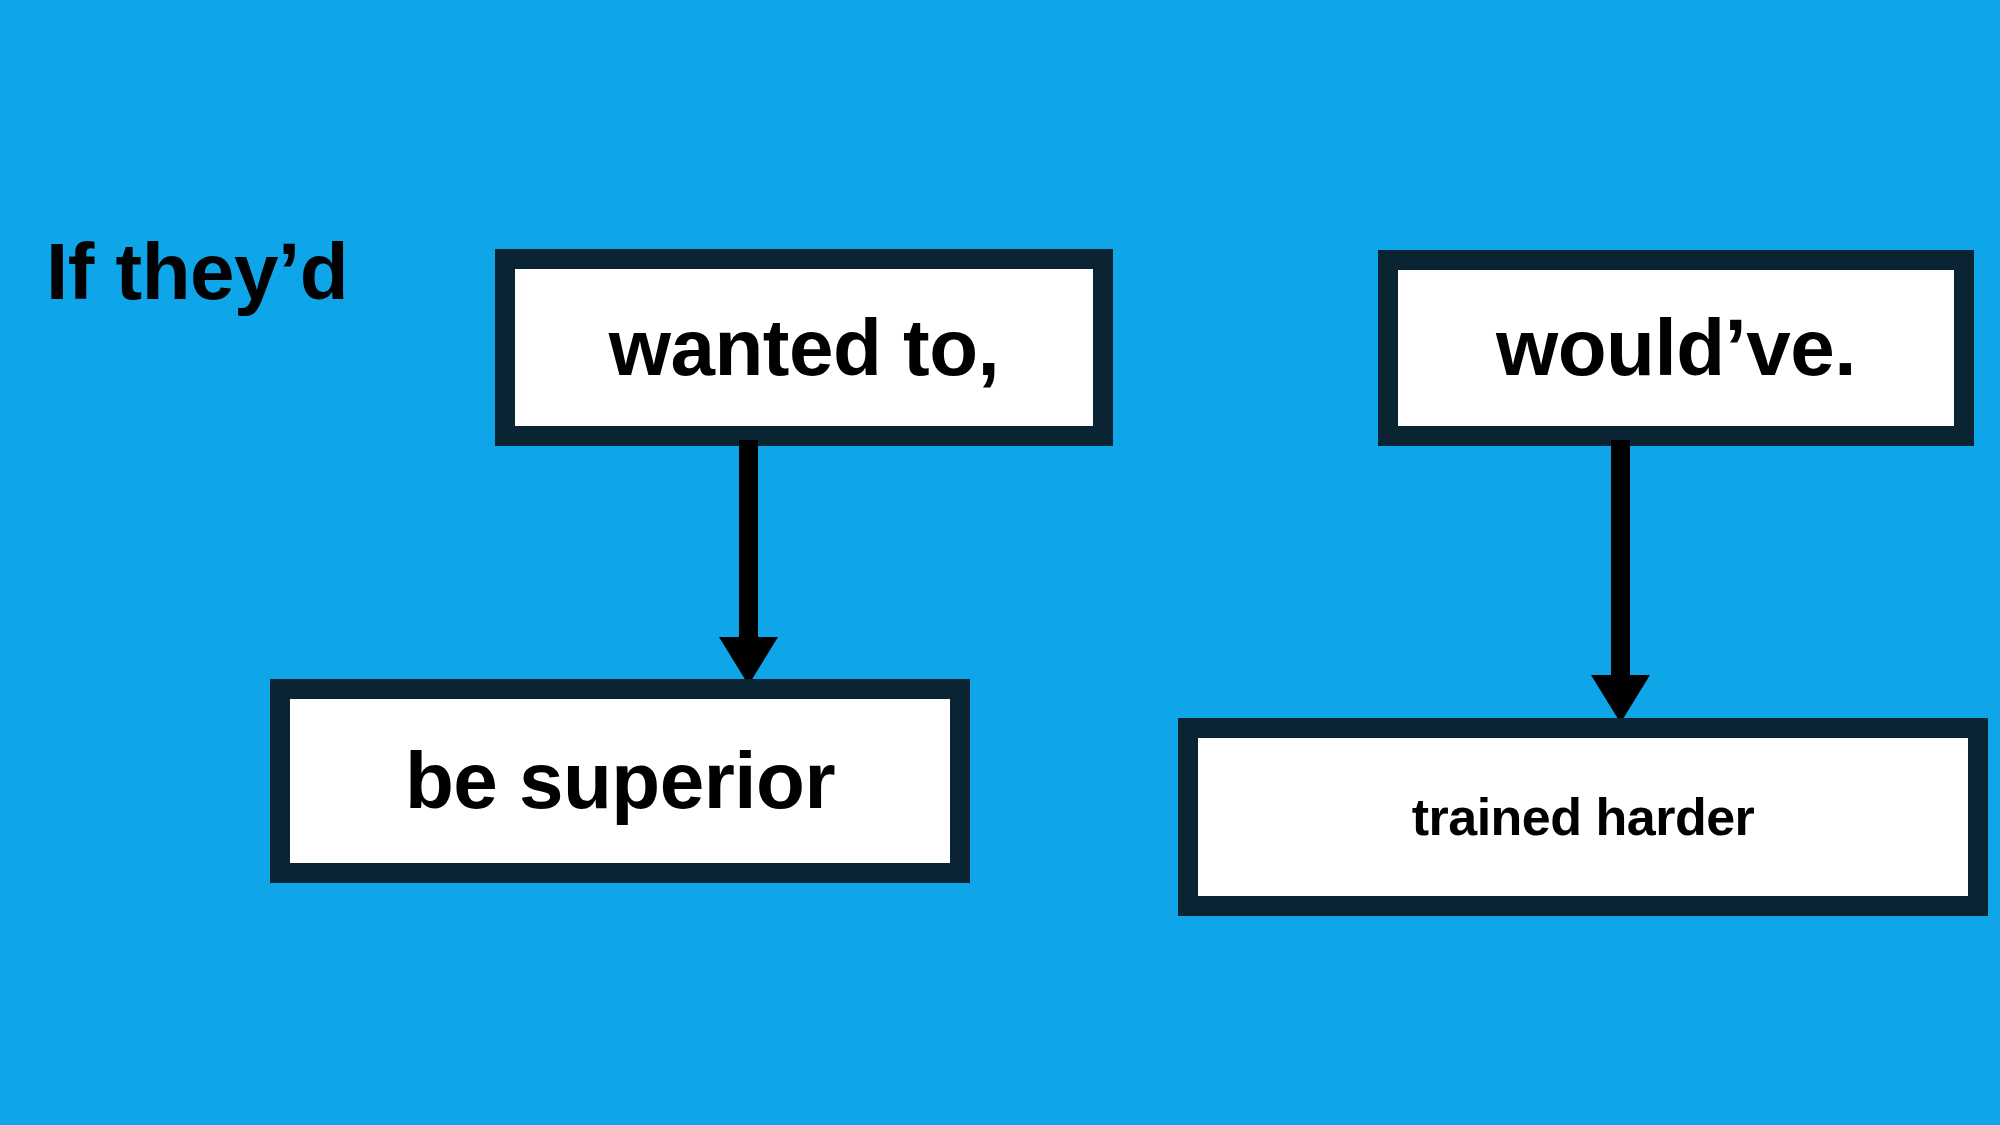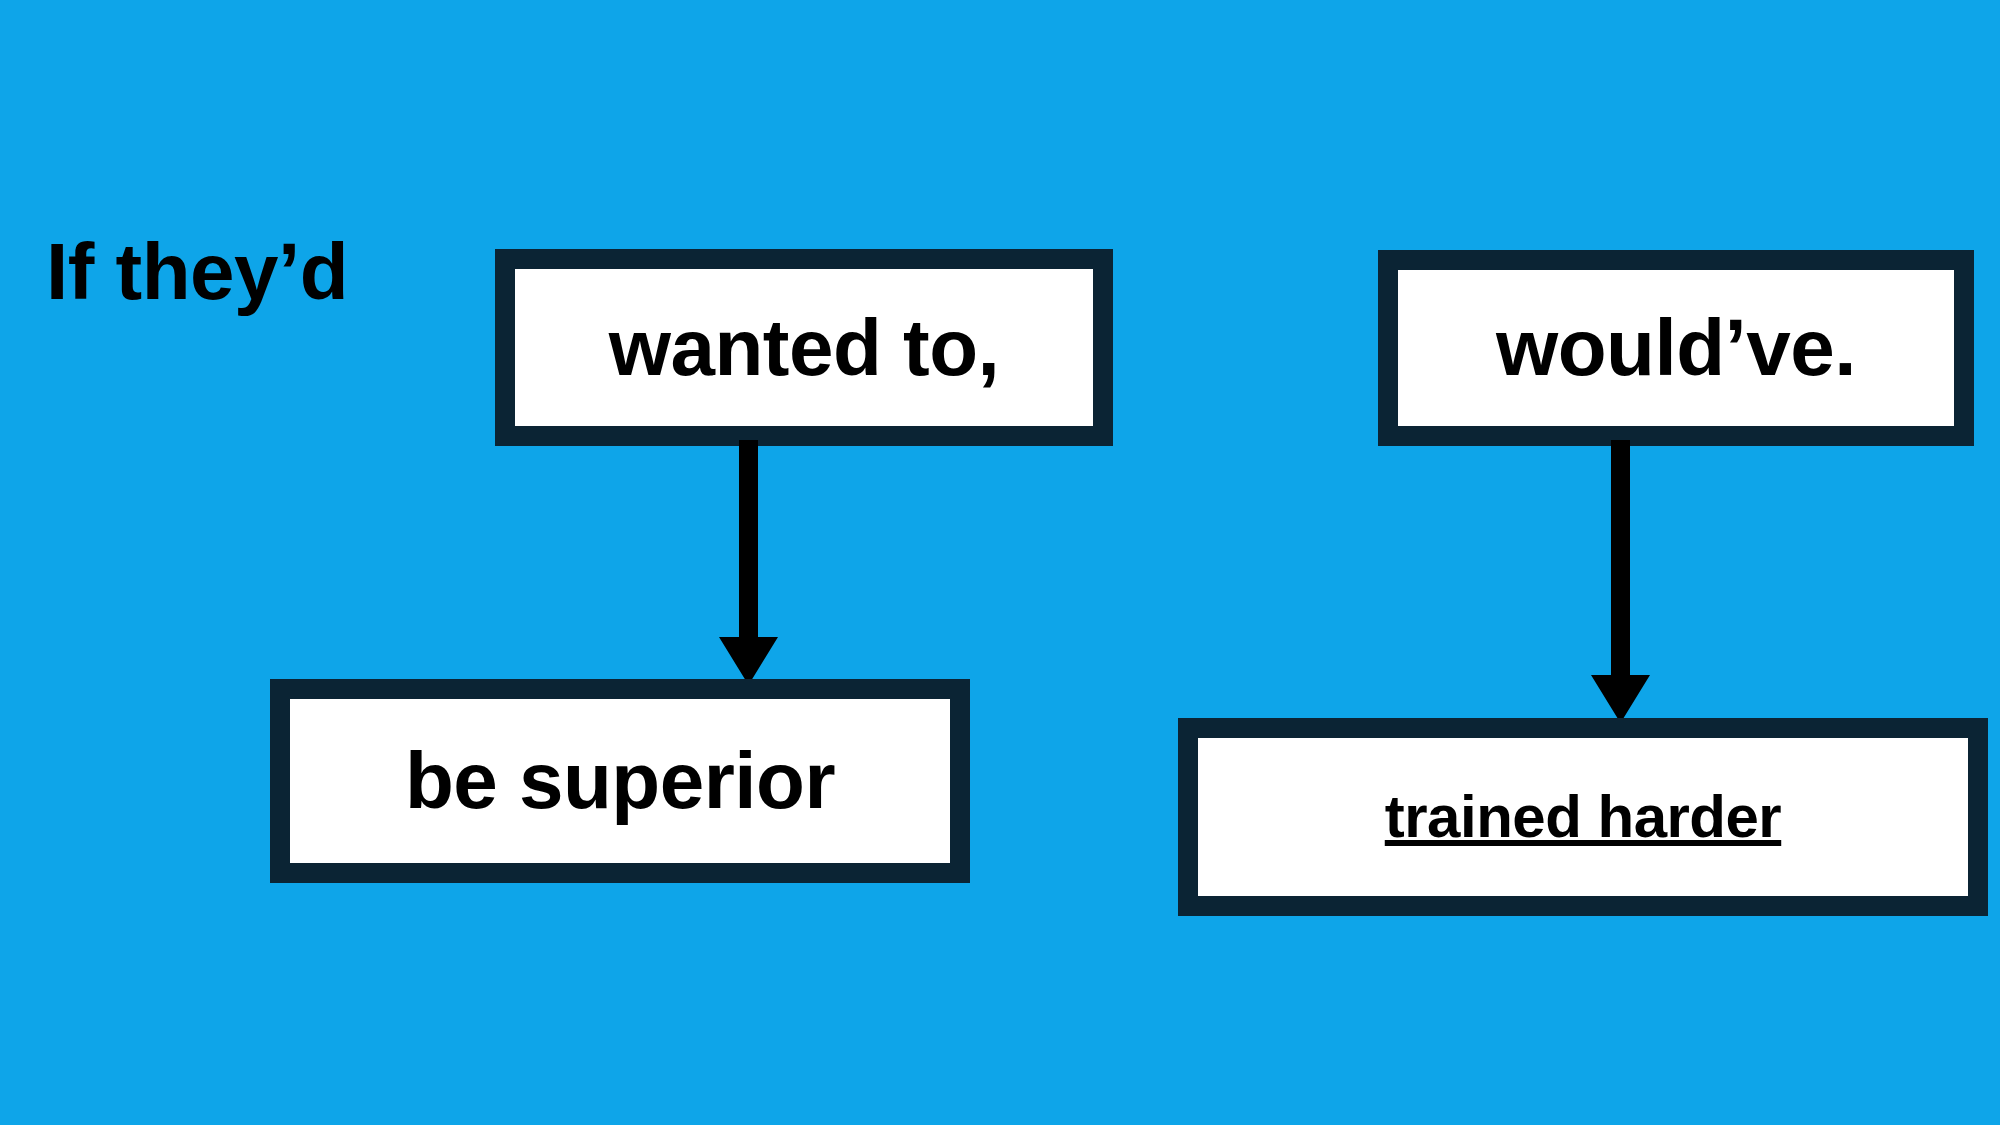--- a/index.html
+++ b/index.html
@@ -52,21 +52,21 @@
   #box-wanted-to   { left: 465px;  top: 249px;  width: 618px; height: 197px; }
   #box-wanted-to .node-label   { font-size: 80px; }
 
   #box-wouldve     { left: 1348px; top: 250px;  width: 596px; height: 196px; }
   #box-wouldve .node-label     { font-size: 80px; }
 
   #box-be-superior { left: 240px;  top: 679px;  width: 700px; height: 204px; }
   #box-be-superior .node-label { font-size: 80px; }
 
   #box-trained-harder { left: 1148px; top: 718px; width: 810px; height: 198px; }
-  #box-trained-harder .node-label { font-size: 60px; text-decoration: underline; }
+  #box-trained-harder .node-label { font-size: 52px; }
 
   
   .arrow {
     position: absolute;
     overflow: visible;
   }
   #arrow-left  { left: 700px;  top: 440px; width: 100px; height: 245px; }
   #arrow-right { left: 1572px; top: 440px; width: 100px; height: 283px; }
 </style>
 </head>

